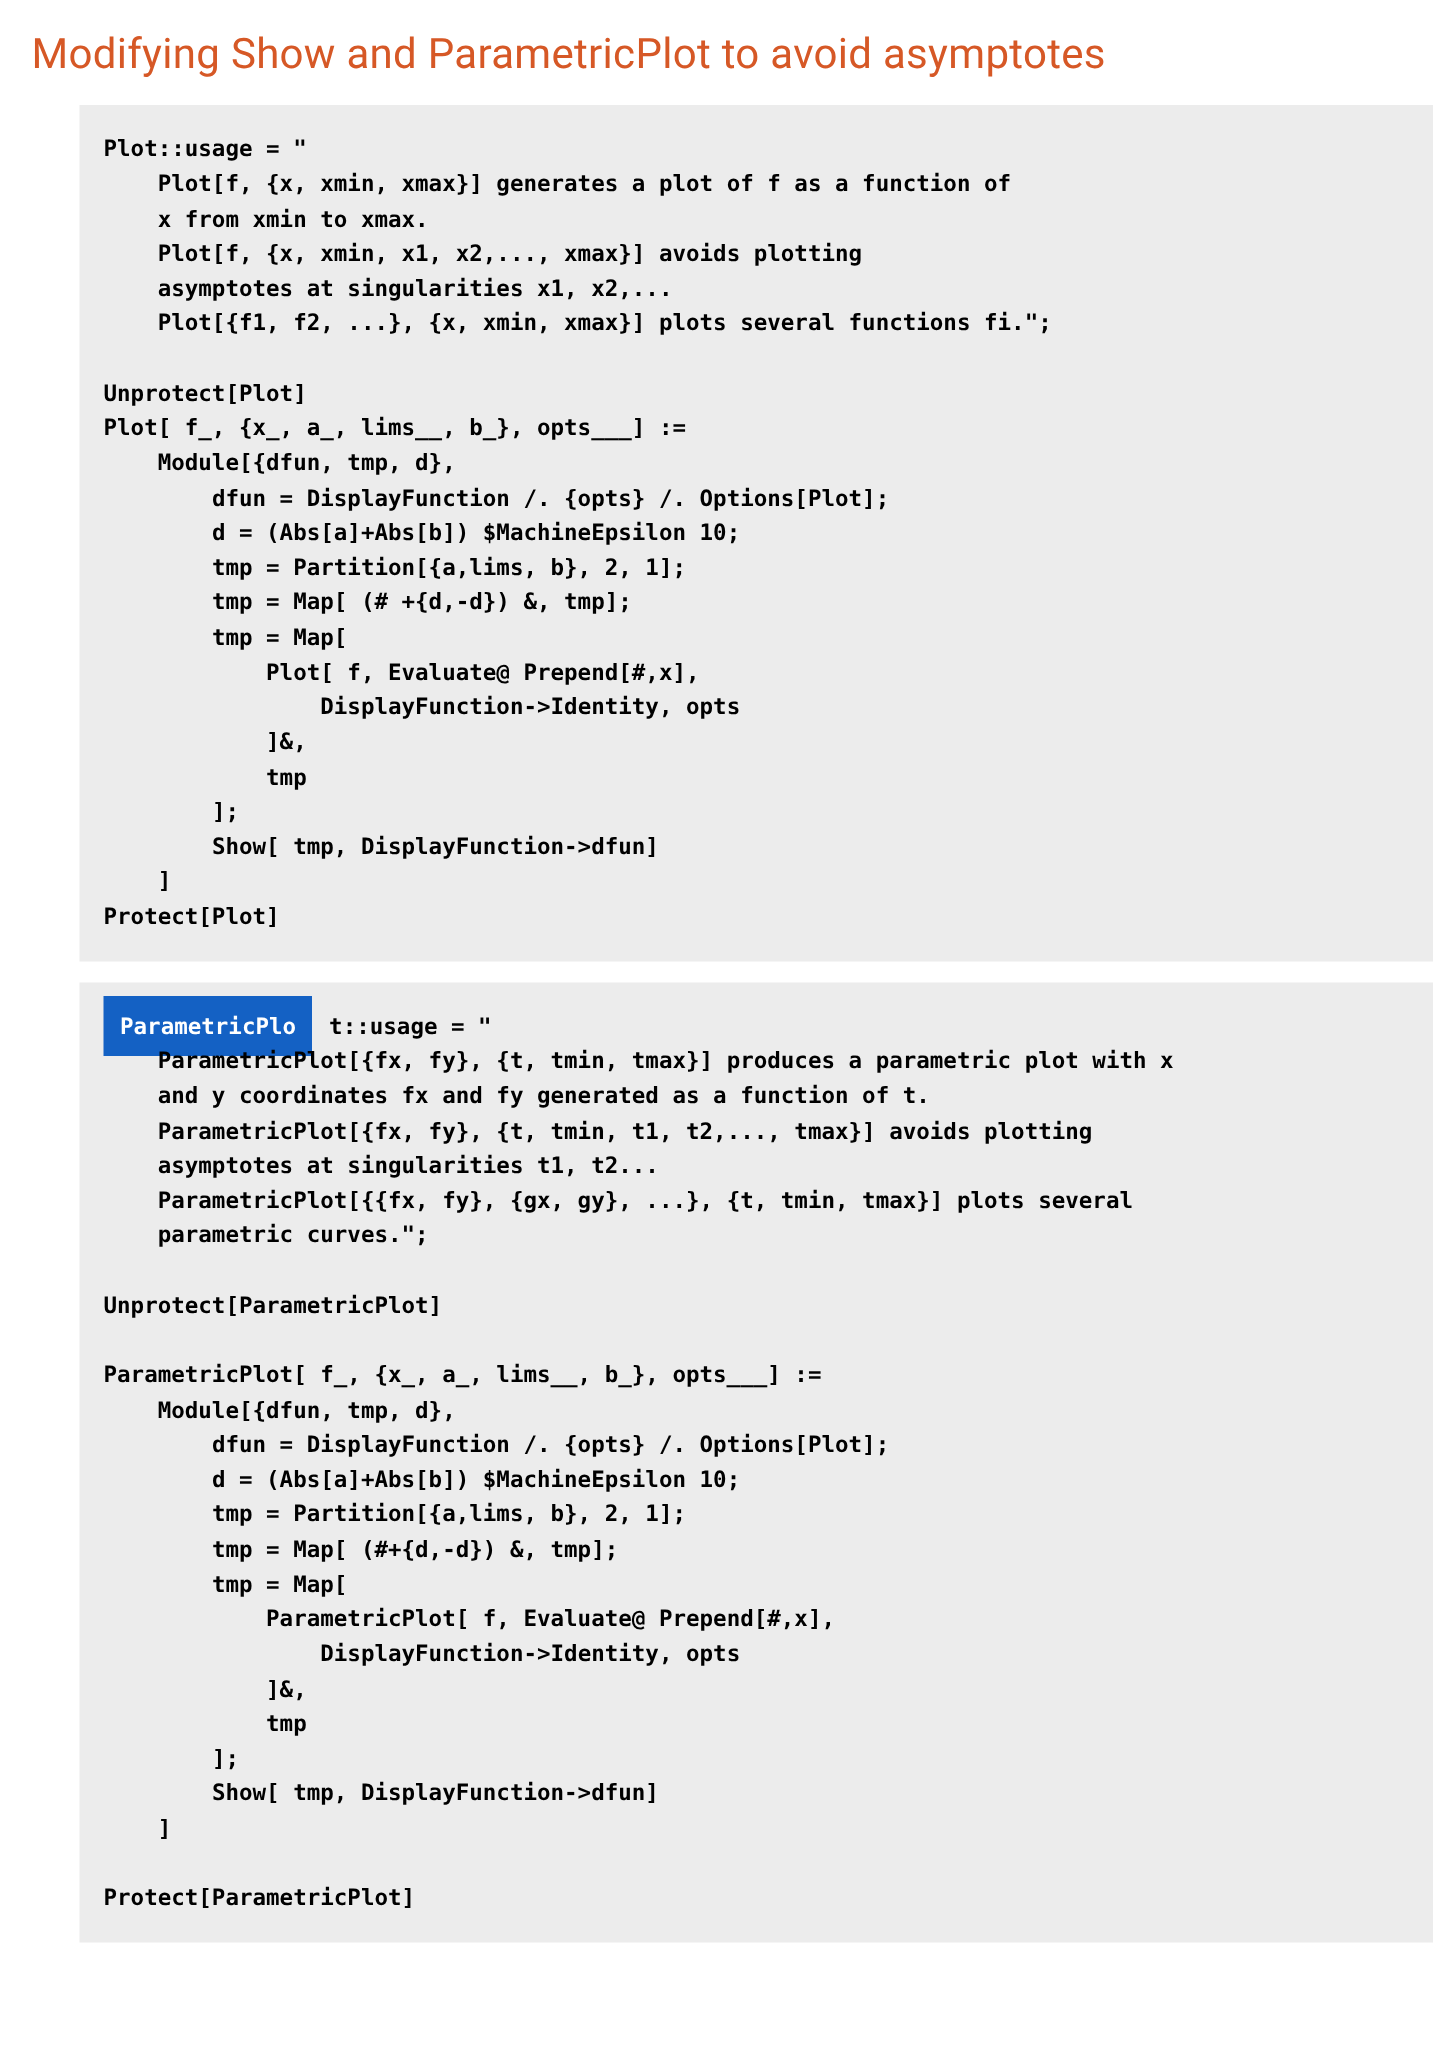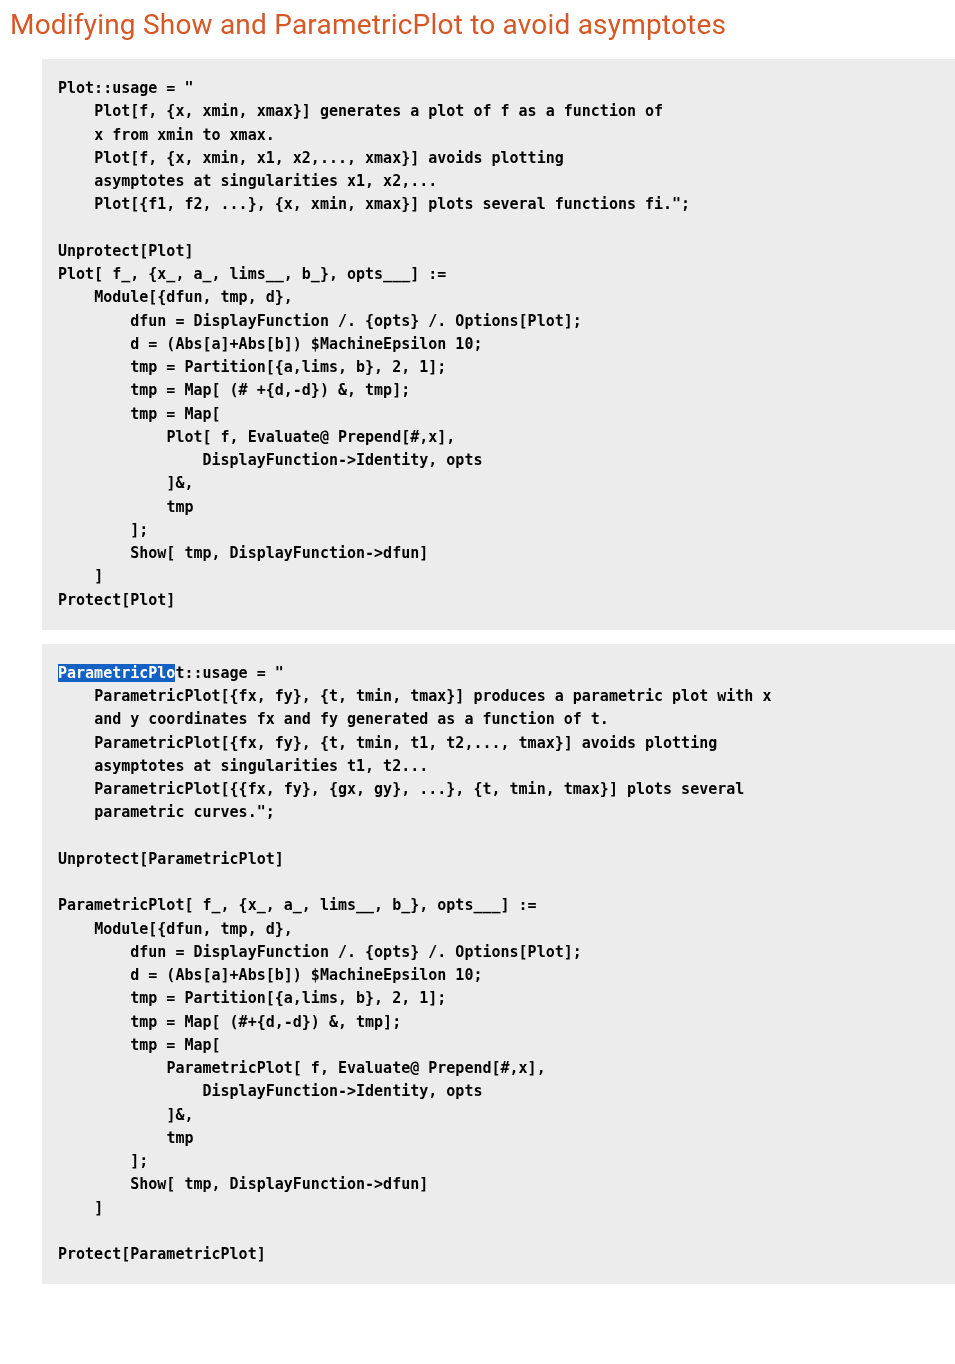--- a/index.html
+++ b/index.html
@@ -1,17 +1,17 @@
 <!DOCTYPE html>
 <html><head>
   <meta charset="utf-8">
   <style>
     * {
       margin: 0;
-      padding: 0;
+      padding: 11px;
       box-sizing: border-box;
     }
     body {
       font-family: -apple-system, BlinkMacSystemFont, "Segoe UI", Roboto, Helvetica, Arial, sans-serif;
       background: #ffffff;
       padding: 0;
       width: 955px;
     }
     .title {
       color: #d65826;

